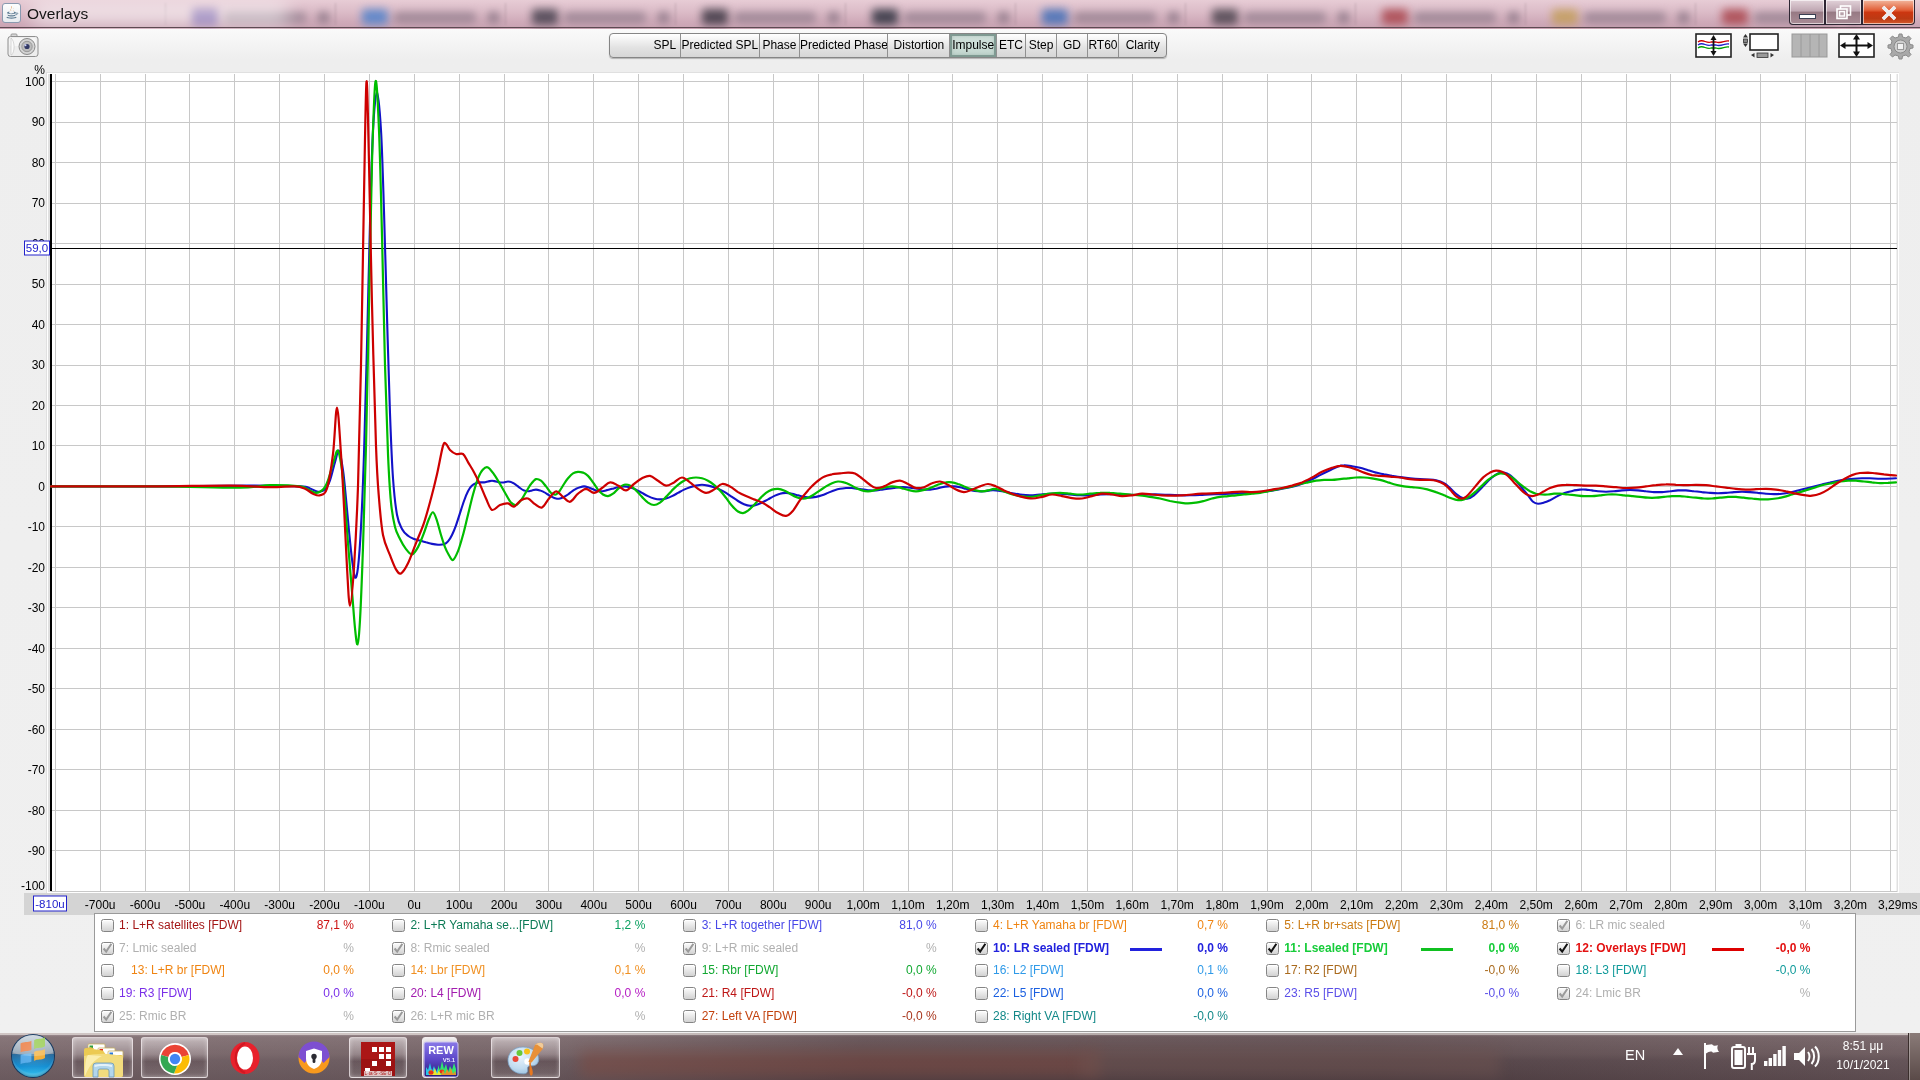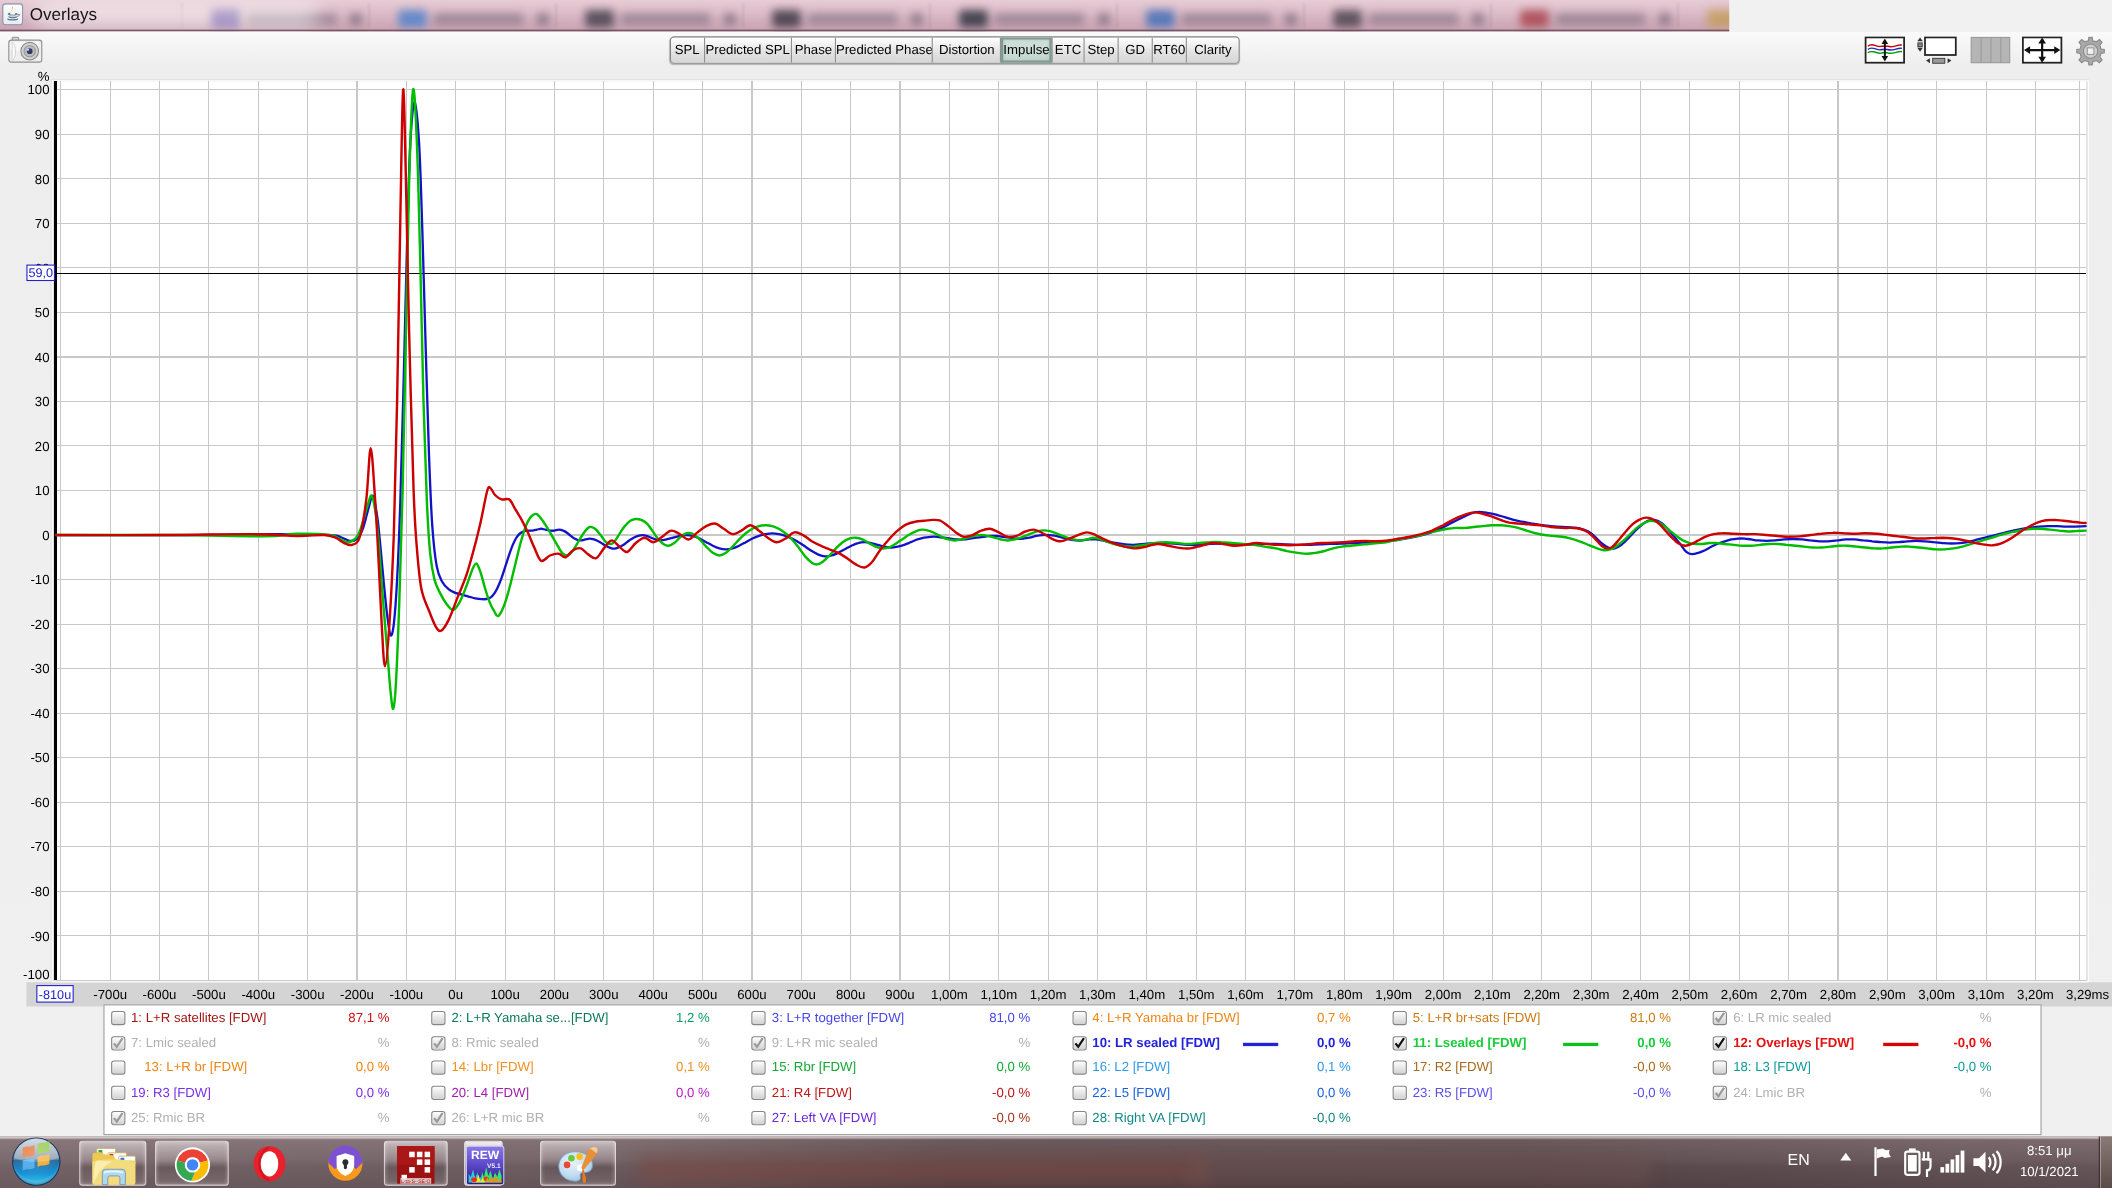--- a/index.html
+++ b/index.html
@@ -1,33 +1,33 @@
 <!DOCTYPE html>
 <html><head><meta charset="utf-8"><title>Overlays</title>
 <style>
 * { margin:0; padding:0; box-sizing:border-box; }
 html,body { width:1920px; height:1080px; overflow:hidden; font-family:"Liberation Sans", sans-serif; }
 #root { position:relative; width:1920px; height:1080px; background:#f1f1f1; }
-.titlebar { position:absolute; left:0; top:0; width:1572px; height:29px;
+.titlebar { position:absolute; left:0; top:0; width:1920px; height:29px;
   background:linear-gradient(180deg,#e7ccd5 0%,#dcbcc8 40%,#cfaab9 75%,#c9a2b2 100%); overflow:hidden; }
 .titlebar:after { content:""; position:absolute; left:0; top:26.5px; width:1920px; height:1.6px; background:#5d4a52; }
 .blob { position:absolute; filter:blur(4px); border-radius:3px; }
 .glow { position:absolute; filter:blur(9px); background:rgba(255,255,255,0.55); border-radius:12px; }
 .jico { position:absolute; left:2px; top:3px; width:19px; height:20px; background:linear-gradient(180deg,#fdfdfd,#e8ecf0);
   border:1px solid #8a9ab0; border-radius:3px; padding:1px 1px; }
 .wtitle { position:absolute; left:27px; top:5px; font-size:15.5px; color:#151515; }
 .winbtns { position:absolute; left:1789px; top:0; width:126px; height:25px; display:flex; }
 .wb { height:25px; border:1px solid #2e2633; border-top:none; background:linear-gradient(180deg,#e2d2d9 0%,#bfa7b2 45%,#977a84 52%,#a98c96 100%); box-shadow:inset 0 0 0 1px rgba(255,255,255,0.6); }
 .wb.min { width:36px; border-radius:0 0 0 4px; }
 .wb.max { width:37px; text-align:center; }
 .wb.close { width:53px; border-radius:0 0 4px 0; text-align:center;
   background:linear-gradient(180deg,#f2b79e 0%,#e26038 42%,#cc3610 52%,#bc3a14 78%,#d55a2c 100%); }
 .app { position:absolute; left:0; top:29px; width:1920px; height:1004px; background:linear-gradient(180deg,#fafafa,#eeeeee 30px,#f0f0f0); }
 .tabbar { position:absolute; left:609px; top:3.5px; height:25px; display:flex; border:1px solid #858585; border-radius:4px;
-  background:linear-gradient(180deg,#ffffff,#e2e2e2 60%,#d6d6d6); box-shadow:0 1px 1px rgba(0,0,0,0.25); overflow:hidden; }
+  background:linear-gradient(180deg,#ffffff,#e2e2e2 60%,#d6d6d6); box-shadow:0 1px 1px rgba(0,0,0,0.25); overflow:hidden;padding-left:40px; }
 .tab { height:23px; line-height:23px; text-align:center; font-size:12px; color:#000; border-right:1px solid #909090; white-space:nowrap; overflow:hidden; }
 .tab:last-child { border-right:none; }
 .tab.sel { background:linear-gradient(180deg,#d2e2dc,#c2d6cf); box-shadow:inset 0 0 0 2px #7f9a92, inset 0 0 5px rgba(60,90,80,0.5); }
 .legend { position:absolute; left:94px; top:913px; width:1762px; height:119px; background:#fff; border:1px solid #9a9a9a; }
 .cb { position:absolute; width:13px; height:13px; border:1px solid #858585; border-radius:2.5px;
   background:linear-gradient(180deg,#fdfdfd,#d2d2d2); box-shadow:inset 0 1px 0 #fff; }
 .lt { position:absolute; font-size:12px; white-space:nowrap; }
 .lp { position:absolute; width:130px; text-align:right; font-size:12px; white-space:nowrap; }
 .taskbar { position:absolute; left:0; top:1033px; width:1920px; height:47px;
   background:linear-gradient(180deg,#a5969a 0%,#746366 8%,#675659 45%,#5c4c50 58%,#524246 100%); overflow:hidden; }
@@ -443,21 +443,21 @@
       <div class="lt" style="left:24.1px;top:94.8px;color:#b0b0b0;">25: Rmic BR</div>
       <div class="lp" style="left:129.0px;top:94.8px;color:#b0b0b0;">%</div>
       <div class="cb" style="left:296.9px;top:95.7px">
         <svg width="13" height="13" style="position:absolute;left:-1px;top:-1px">
           <path d="M2.6 6.5 L5.2 9.6 L10.4 1.8" stroke="#9a9a9a" stroke-width="2" fill="none"></path>
         </svg>
       </div>
       <div class="lt" style="left:315.4px;top:94.8px;color:#b0b0b0;">26: L+R mic BR</div>
       <div class="lp" style="left:420.3px;top:94.8px;color:#b0b0b0;">%</div>
       <div class="cb" style="left:588.2px;top:95.7px"></div>
-      <div class="lt" style="left:606.7px;top:94.8px;color:#6d28d9;">27: Left VA [FDW]</div>
+      <div class="lt" style="left:606.7px;top:94.8px;color:#c2410c;">27: Left VA [FDW]</div>
       <div class="lp" style="left:711.6px;top:94.8px;color:#a8351c;">-0,0 %</div>
       <div class="cb" style="left:879.5px;top:95.7px"></div>
       <div class="lt" style="left:898.0px;top:94.8px;color:#128888;">28: Right VA [FDW]</div>
       <div class="lp" style="left:1002.9px;top:94.8px;color:#128888;">-0,0 %</div>
     </div>
 <div class="taskbar">
       <div style="position:absolute;left:0;top:0;width:1920px;height:47px;background:linear-gradient(90deg, rgba(255,235,240,0.14) 0%, rgba(255,235,240,0.10) 28%, rgba(40,20,25,0.10) 45%, rgba(40,20,25,0.12) 72%, rgba(255,235,240,0.06) 100%)"></div>
       <div class="tbblob" style="left:580px;width:520px;background:#7d4a42;opacity:.55;top:18px;height:26px"></div>
       <div class="tbblob" style="left:1080px;width:420px;background:#6e5350;opacity:.5;top:16px;height:28px"></div>
       <svg width="52" height="47" style="position:absolute;left:8px;top:0px">

